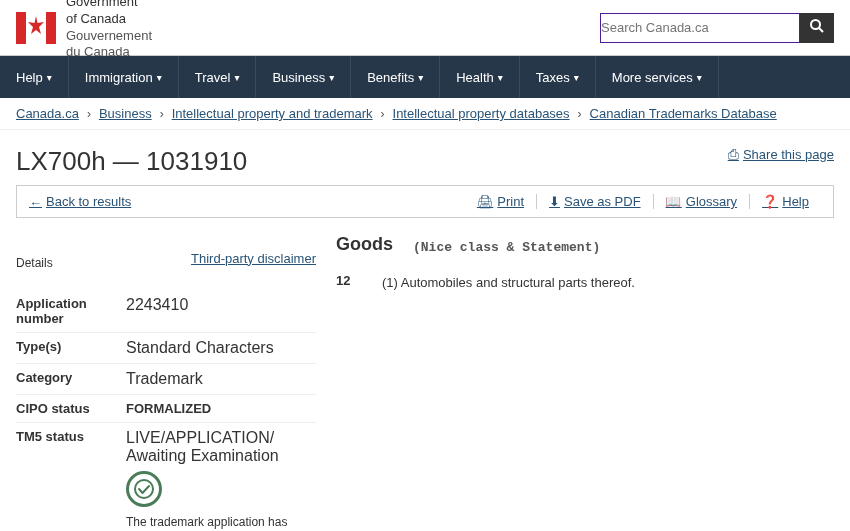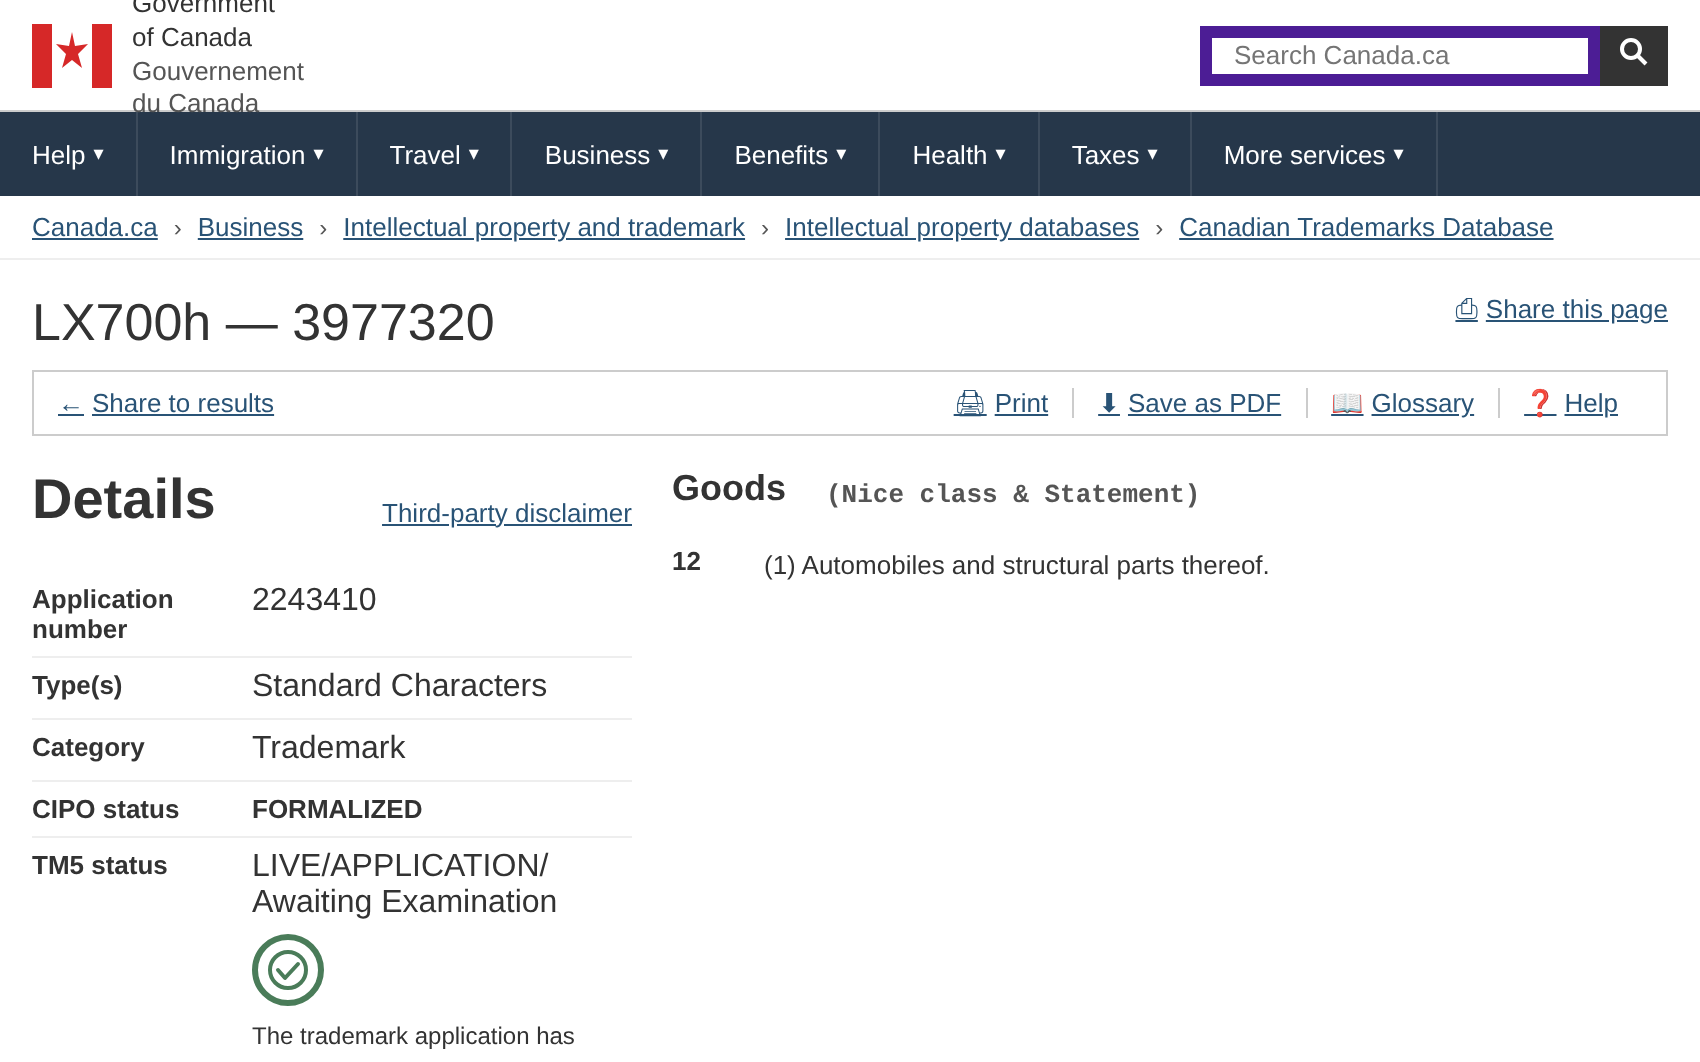--- a/index.html
+++ b/index.html
@@ -32,22 +32,22 @@
     .govt-text .fr {
       color: #555;
     }
     .header-search {
       margin-left: auto;
       display: flex;
       align-items: center;
       gap: 0;
     }
     .search-input {
-      border: 6px solid #4c1d95;
-      padding: 5px 11px;
+      border: 1px solid #4c1d95;
+      padding: 5px 0;
       width: 200px;
       font-size: 13px;
       height: 30px;
     }
     .search-btn {
       background: #333;
       border: none;
       padding: 5px 10px;
       height: 30px;
       cursor: pointer;
@@ -153,24 +153,25 @@
       padding: 16px;
       display: flex;
       gap: 20px;
     }
 
     
     .details-section {
       flex: 0 0 300px;
     }
     .details-title {
-      font-size: 28px;
-      font-weight: bold;
+      font-size: 12px;
+      font-weight: normal;
       color: #333;
       margin-bottom: 12px;
+      margin-top: 22px;
     }
     .third-party-link {
       font-size: 13px;
       color: #295376;
       text-decoration: underline;
       cursor: pointer;
       margin-left: auto;
       text-align: right;
     }
 
@@ -327,31 +328,31 @@
   <a>Business</a>
   <span class="arrow">›</span>
   <a>Intellectual property and trademark</a>
   <span class="arrow">›</span>
   <a>Intellectual property databases</a>
   <span class="arrow">›</span>
   <a>Canadian Trademarks Database</a>
 </div>
 
 <div class="page-header">
-  <h1 class="page-title">LX700h — 3977320</h1>
+  <h1 class="page-title">LX700h — 1031910</h1>
   <a class="share-link">
     <span style="font-size:14px;">⎙</span>
     <span>Share this page</span>
   </a>
 </div>
 
 <div class="action-bar">
   <a class="back-link">
     <span>←</span>
-    <span>Share to results</span>
+    <span>Back to results</span>
   </a>
   <div class="action-buttons">
     <a class="action-btn">
       <span>🖨</span>
       <span>Print</span>
     </a>
     <a class="action-btn">
       <span>⬇</span>
       <span>Save as PDF</span>
     </a>

